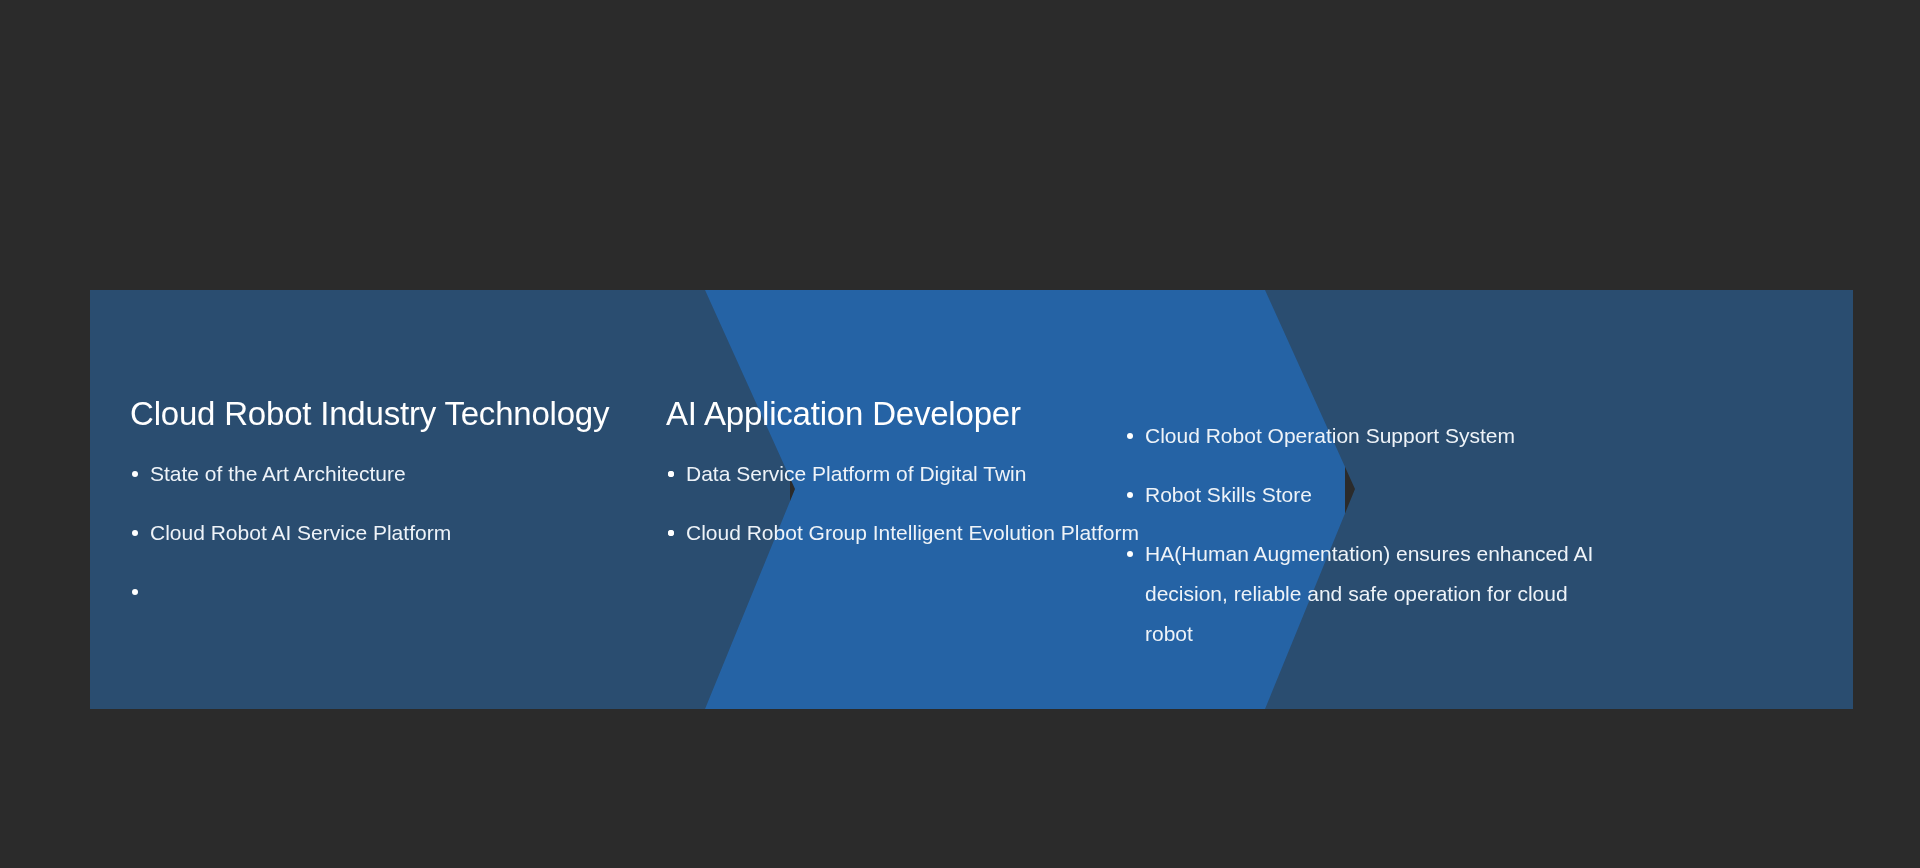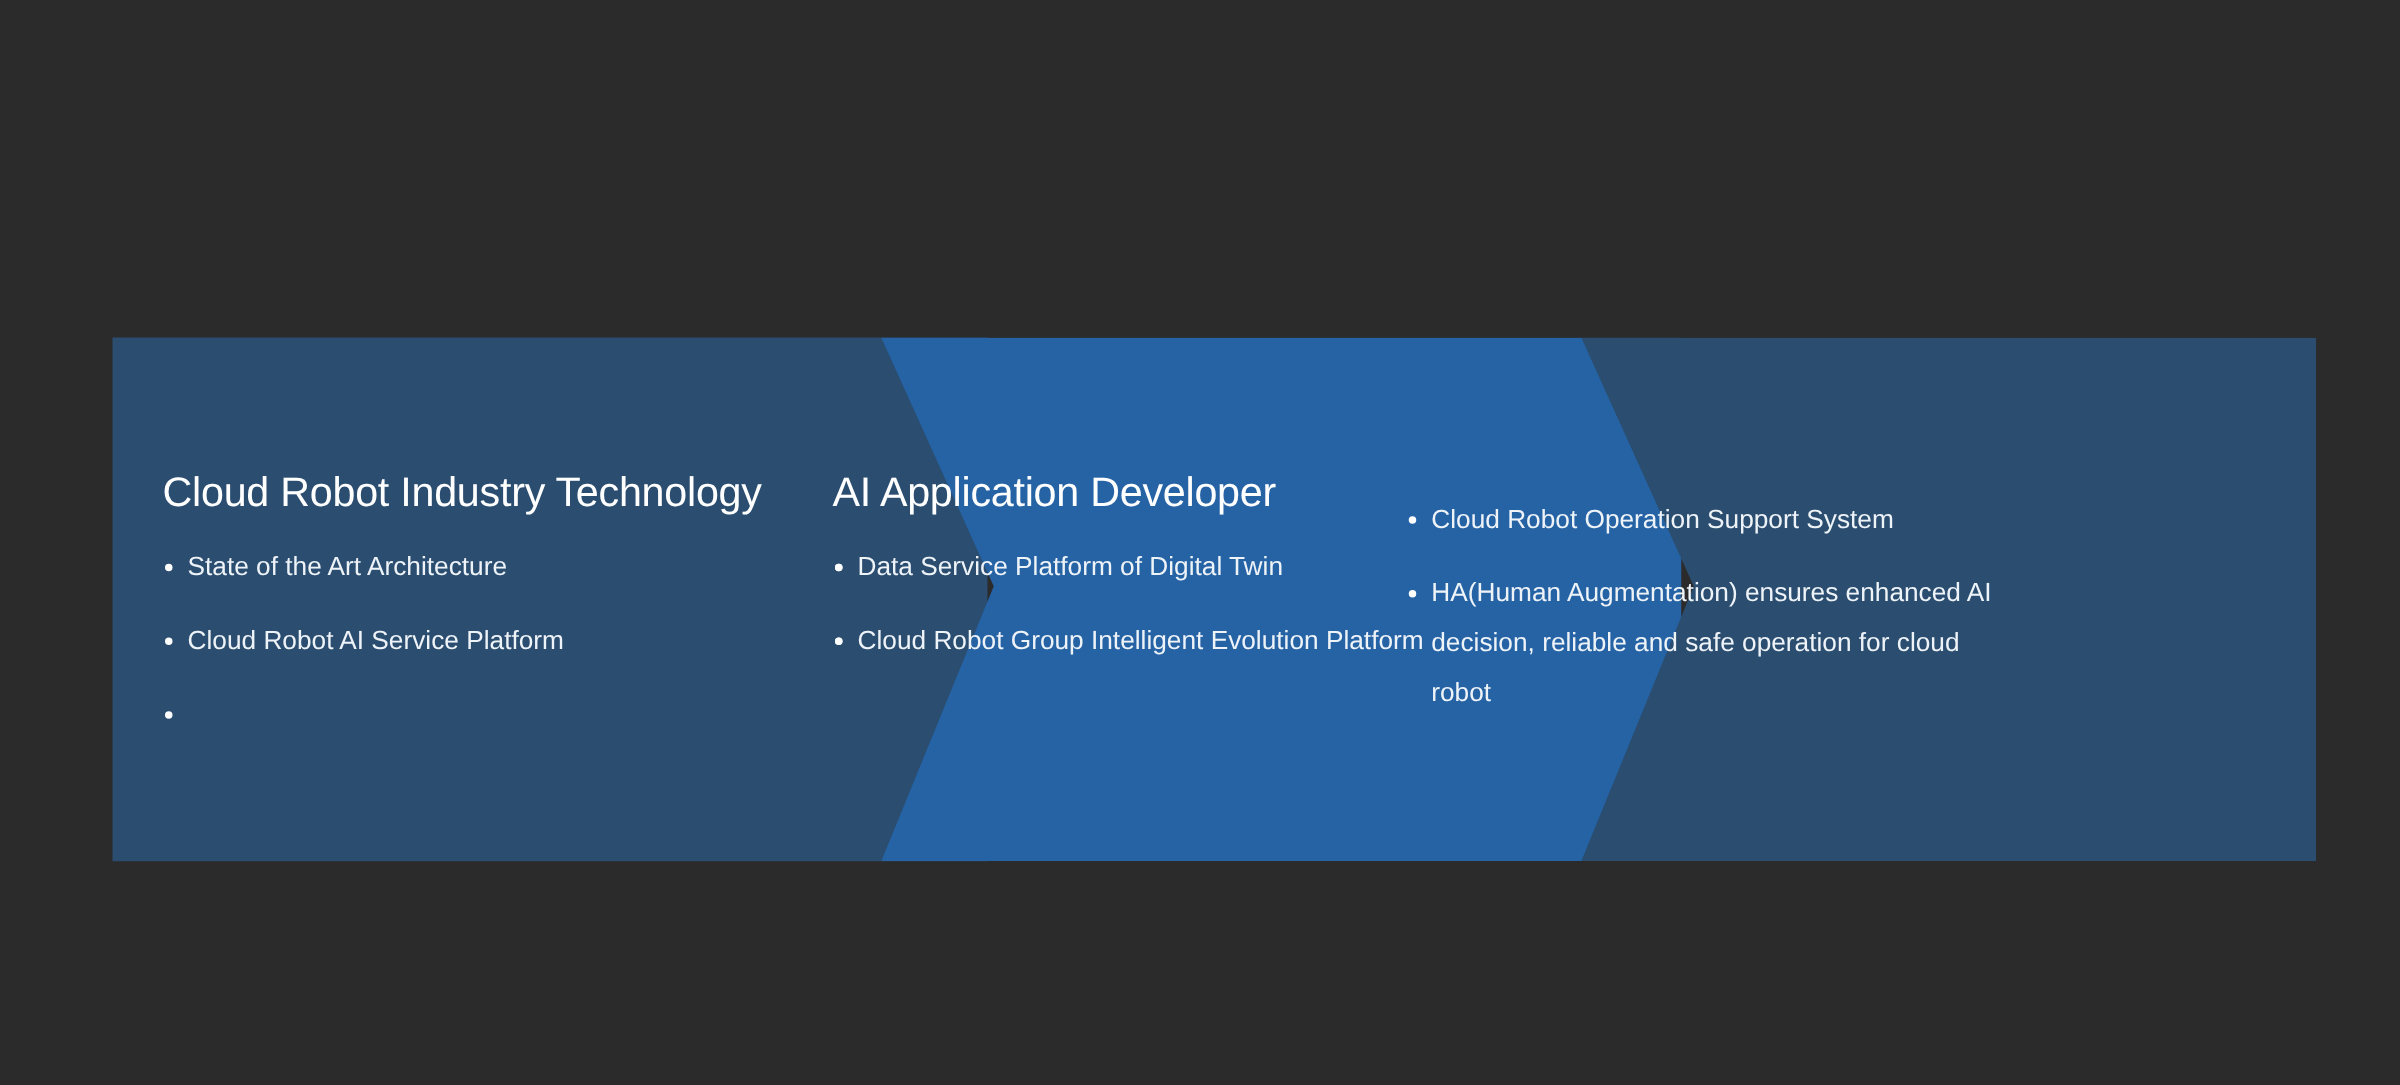--- a/index.html
+++ b/index.html
@@ -13,21 +13,21 @@
     background: #2b2b2b;
     font-family: "Liberation Sans", sans-serif;
     overflow: hidden;
     position: relative;
   }
 
   
   #chevron-banner {
     position: absolute;
     left: 90px;
-    top: 270px;
+    top: 290px;
     width: 1408px;
     height: 419px;
   }
 
   .panel {
     position: absolute;
     top: 0;
     height: 100%;
     box-sizing: border-box;
   }
@@ -156,20 +156,24 @@
       </li>
     </ul>
   </div>
 
   <div class="panel-content" id="content-right">
     <ul class="bullet-list">
       <li>
         <span class="bullet-dot"></span>
         <span>Cloud Robot Operation Support System</span>
       </li>
+      <li>
+        <span class="bullet-dot"></span>
+        <span>Robot Skills Store</span>
+      </li>
       <li class="wrap">
         <span class="bullet-dot"></span>
         <span>HA(Human Augmentation) ensures enhanced AI decision, reliable and safe operation for cloud robot</span>
       </li>
     </ul>
   </div>
 
 </div>
 
 </body></html>

